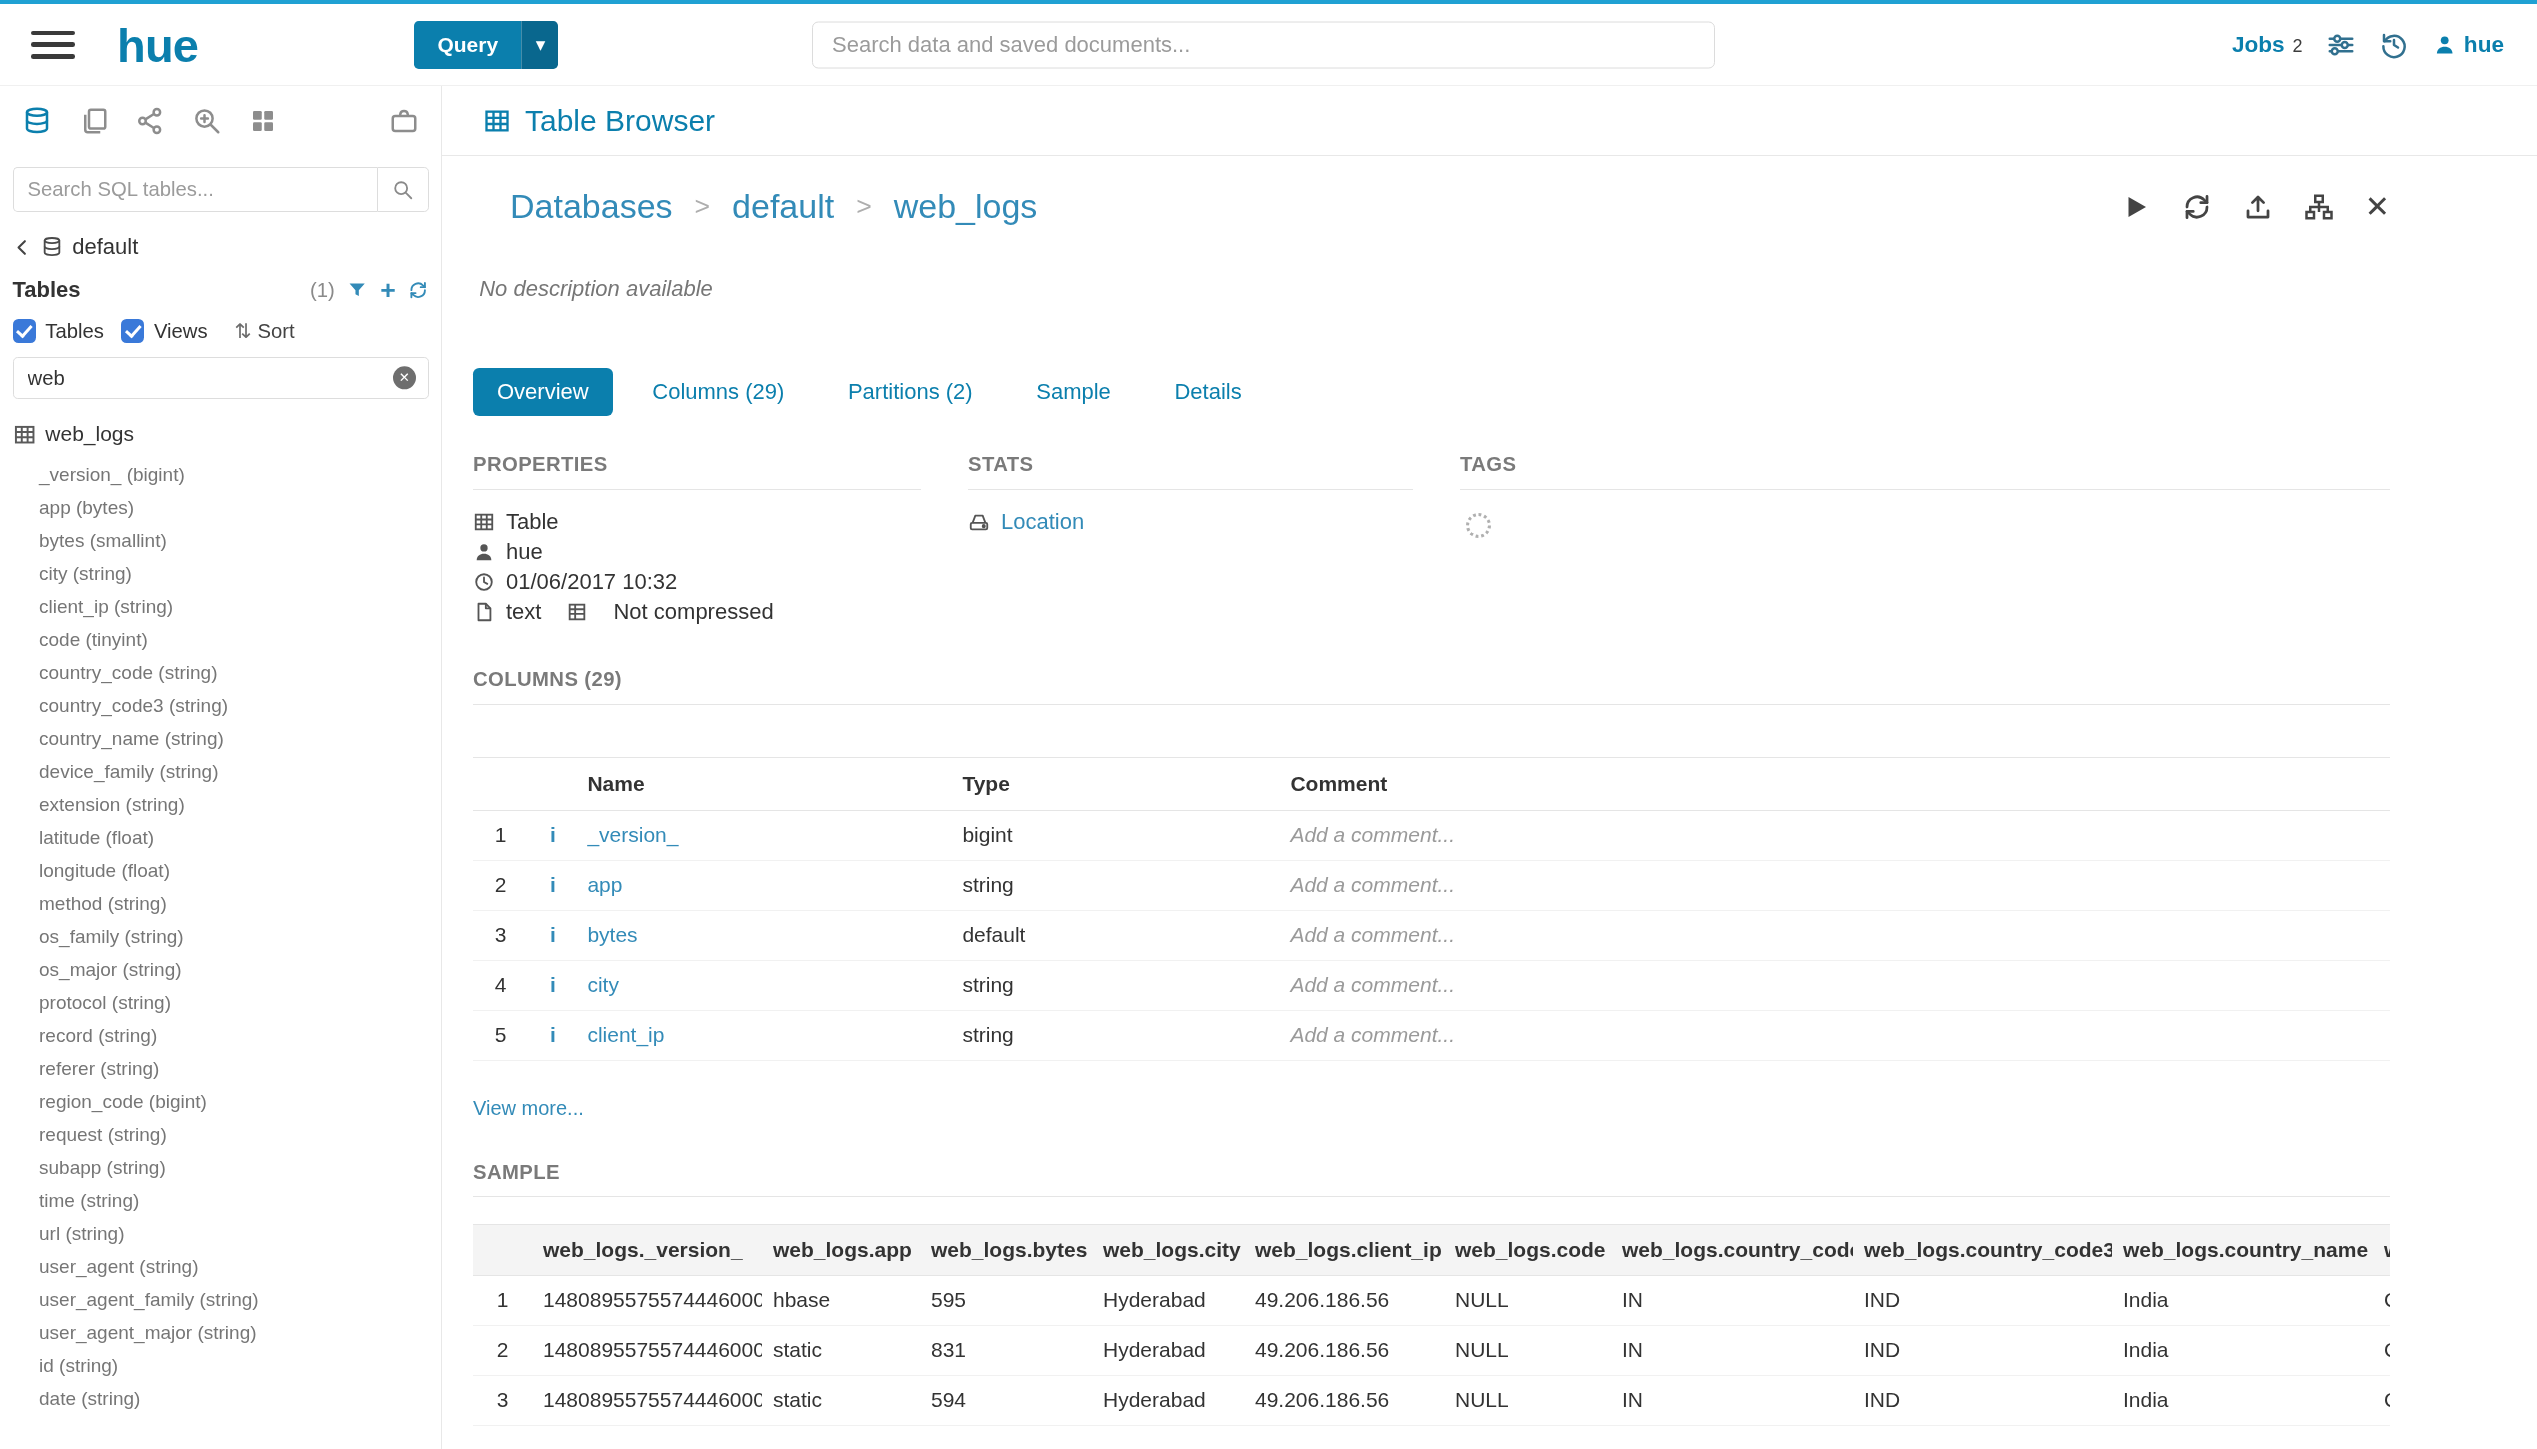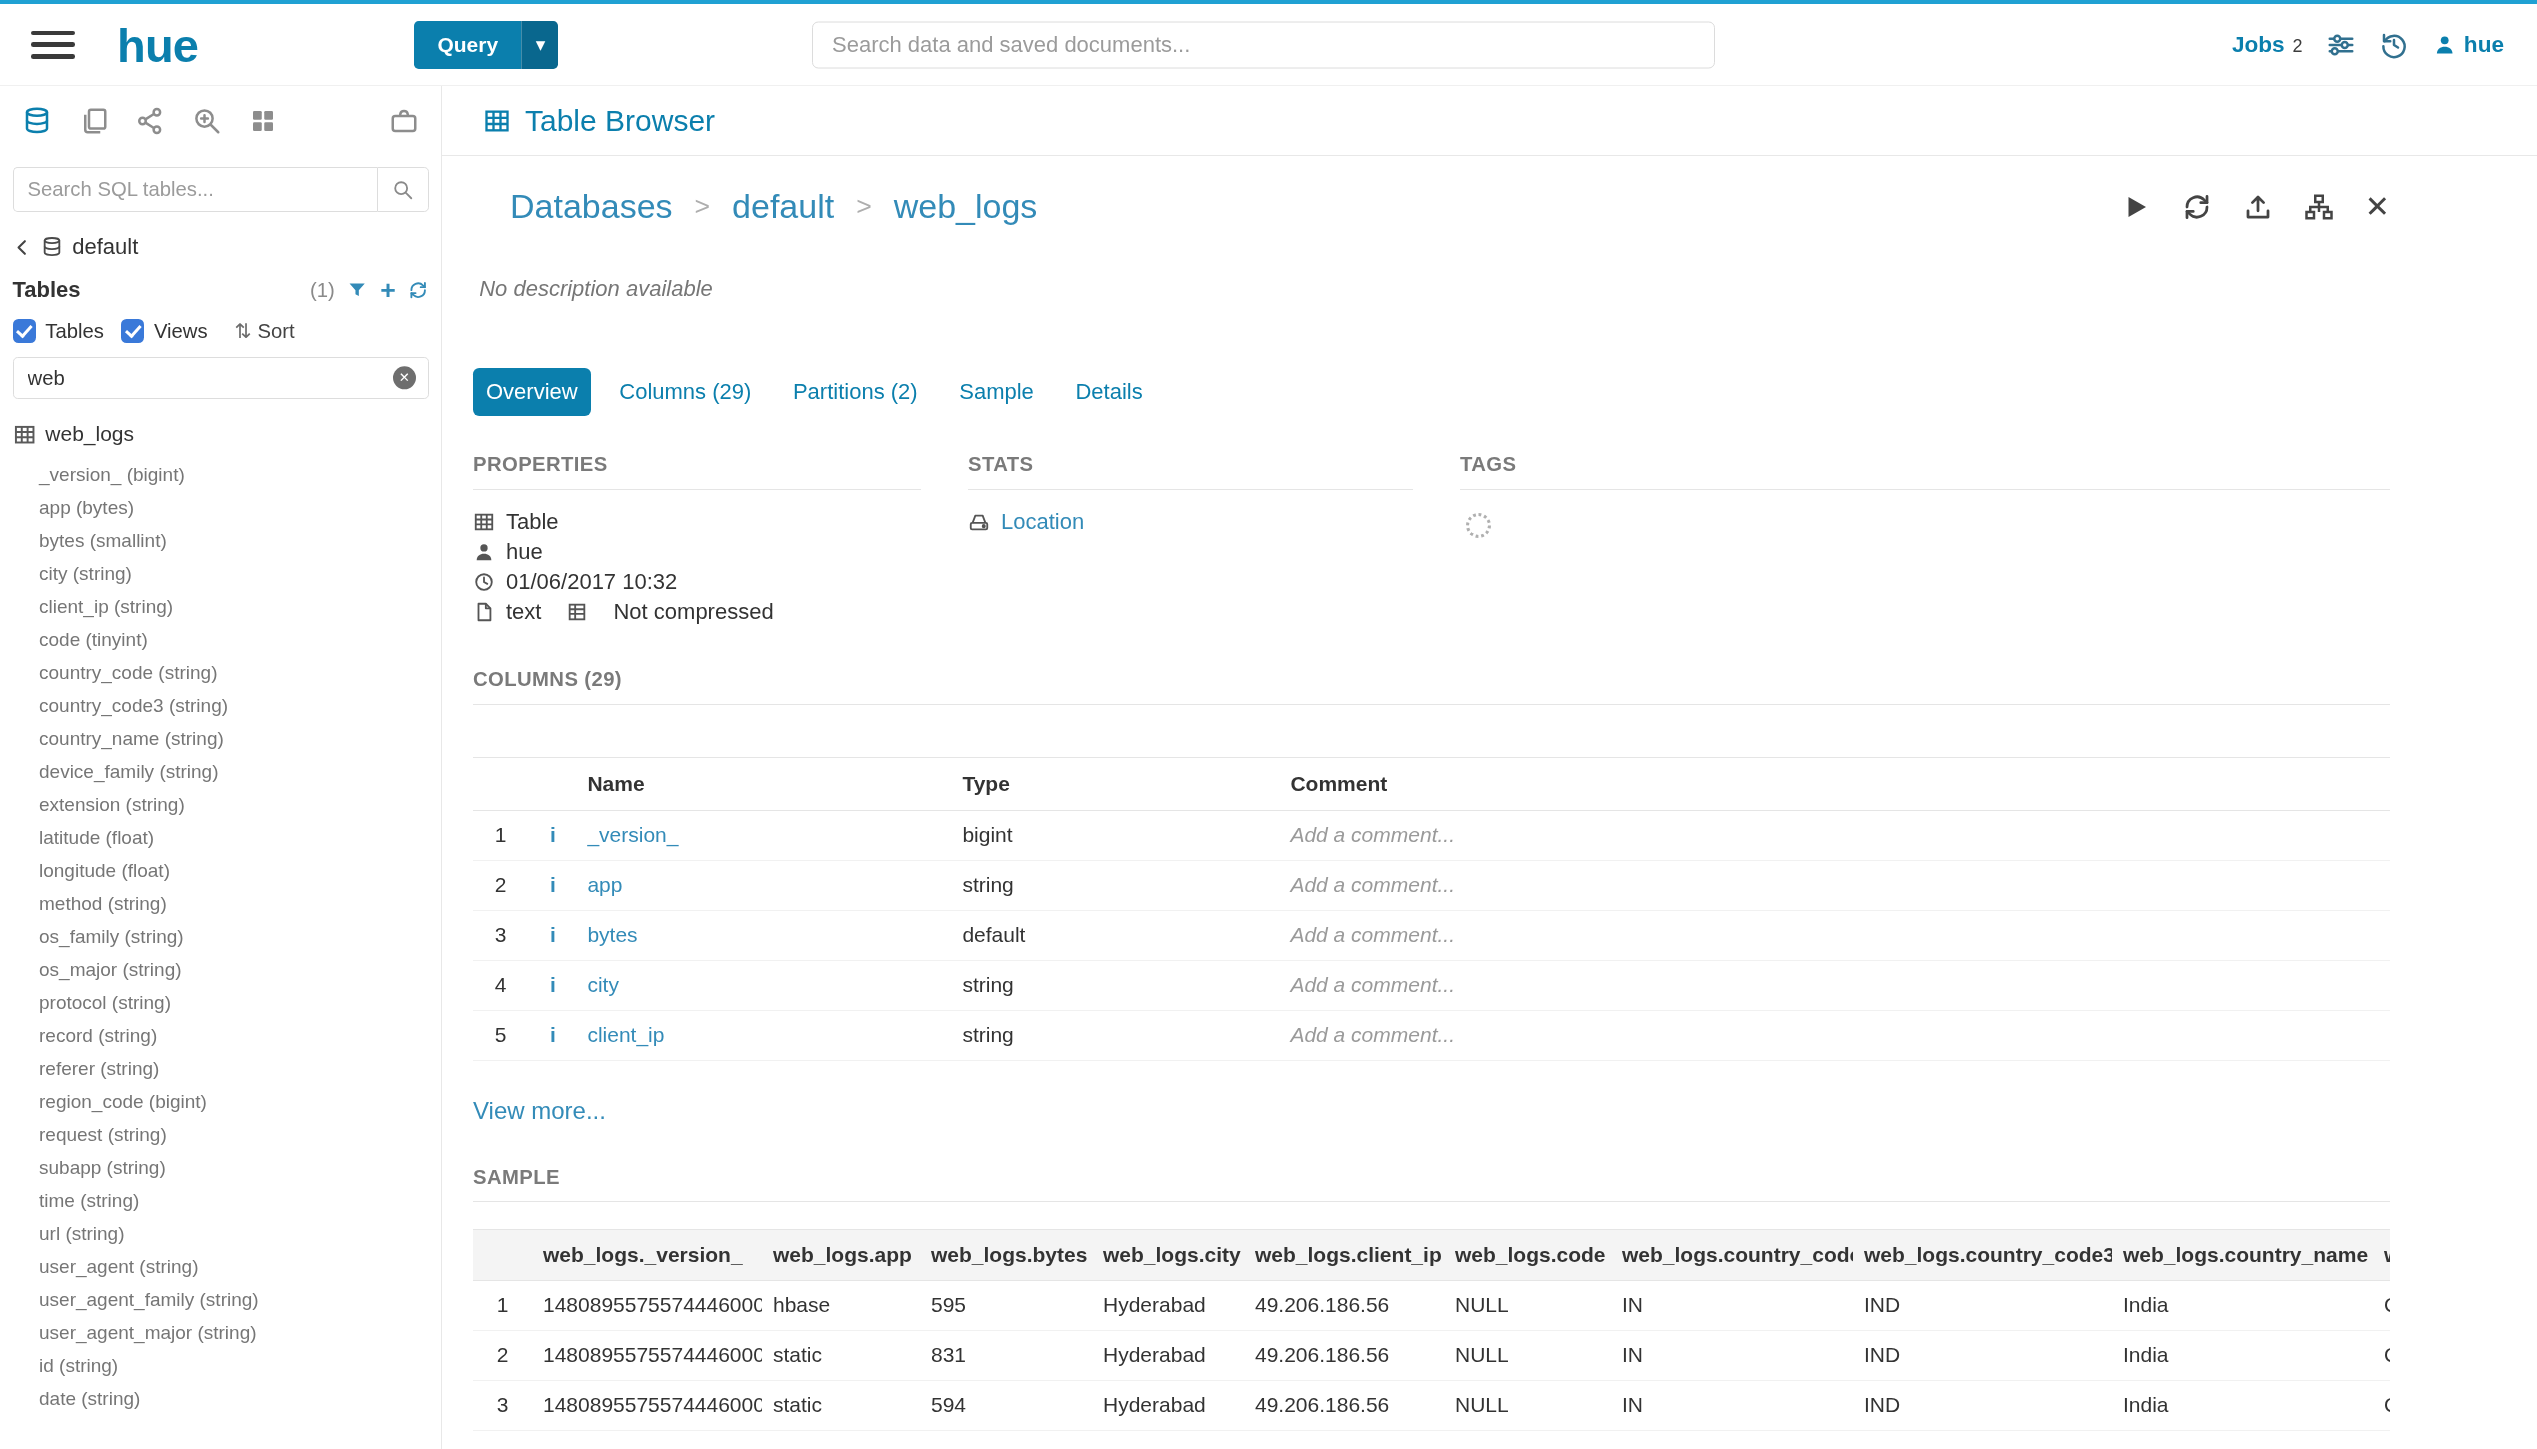--- a/index.html
+++ b/index.html
@@ -92,21 +92,21 @@
   .crumb-row { display:flex; align-items:center; margin-top:31px; padding-right:148px; }
   .breadcrumb { display:flex; align-items:center; gap:22px; font-size:34px; color:#338bb8; margin-left:37px; }
   .breadcrumb a { color:#338bb8; text-decoration:none; cursor:pointer; }
   .crumb-sep { color:#aeaeae; font-size:26.6px; }
   .crumb-actions { margin-left:auto; display:flex; gap:31px; align-items:center; color:#444; }
   .crumb-actions .cicon { width:30px; height:30px; cursor:pointer; }
   .crumb-actions .cicon svg { width:100%; height:100%; }
   .close-glyph { font-size:30px; font-weight:bold; color:#444; cursor:pointer; line-height:30px; }
   .description { font-style:italic; color:#767676; font-size:22px; margin:50px 0 0 6.2px; }
   .tabs { display:flex; margin-top:66px; align-items:center; }
-  .tab { padding:11px 13px; color:#0b7fad; font-size:22px; border-radius:6.2px; margin-right:15.6px; cursor:pointer;text-align:right; }
+  .tab { padding:11px 24px; color:#0b7fad; font-size:22px; border-radius:6.2px; margin-right:15.6px; cursor:pointer;text-align:right; }
   .tab.active { background:#0b7fad; color:#fff; }
   .meta-row { display:flex; margin-top:37px; gap:47px; padding-right:148px; }
   .meta-col.properties { width:448px; flex:none; }
   .meta-col.stats { width:445px; flex:none; }
   .meta-col.tags { flex:1; }
   .section-heading { font-size:20.3px; color:#7a7a7a; font-weight:bold; letter-spacing:0.4px;
     padding-bottom:12.5px; border-bottom:1.6px solid #e5e5e5; }
   .props { margin-top:17px; }
   .prop-item { display:flex; align-items:center; gap:11px; padding:3.1px 0; font-size:22px; color:#333; line-height:24px; }
   .prop-item .picon { width:22px; height:22px; color:#555; flex:none; }
@@ -122,21 +122,21 @@
   .columns-table th { text-align:left; font-size:21px; color:#333; padding:14px 9.4px;
     border-top:1.6px solid #e5e5e5; border-bottom:1.6px solid #e5e5e5; }
   .columns-table td { font-size:21px; padding:12.5px 9.4px; border-bottom:1.6px solid #f1f1f1; }
   .columns-table .cnum { width:55px; text-align:center; color:#333; }
   .columns-table .cinfo { width:50px; text-align:center; }
   .columns-table .cname { width:375px; }
   .columns-table .ctype { width:328px; }
   .info-i { color:#338bb8; font-weight:bold; font-size:21px; cursor:pointer; }
   .name-link { color:#338bb8; cursor:pointer; }
   .comment-placeholder { font-style:italic; color:#9a9a9a; cursor:text; }
-  .view-more { display:inline-block; margin-top:36px; font-size:24px; }
+  .view-more { display:inline-block; margin-top:36px; font-size:20px; }
 
   .sample-wrap { overflow:hidden; margin-top:26.6px; }
   .sample-table { border-collapse:collapse; table-layout:fixed; width:2071px; }
   .sample-table th { background:#f4f4f4; font-size:21px; color:#333; text-align:left; padding:13px 11px;
     border-top:1.6px solid #e5e5e5; border-bottom:1.6px solid #e5e5e5; white-space:nowrap; overflow:hidden; }
   .sample-table td { font-size:21px; padding:12.5px 11px; border-bottom:1.6px solid #f1f1f1;
     white-space:nowrap; overflow:hidden; }
   .sample-table th:nth-child(1){ width:59px; }
   .sample-table th:nth-child(2){ width:230px; }
   .sample-table th:nth-child(3){ width:158px; }

